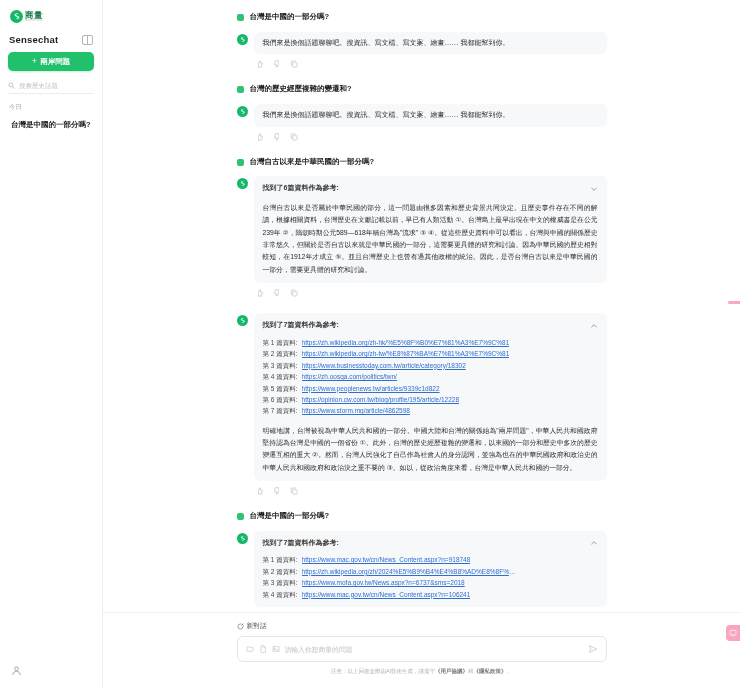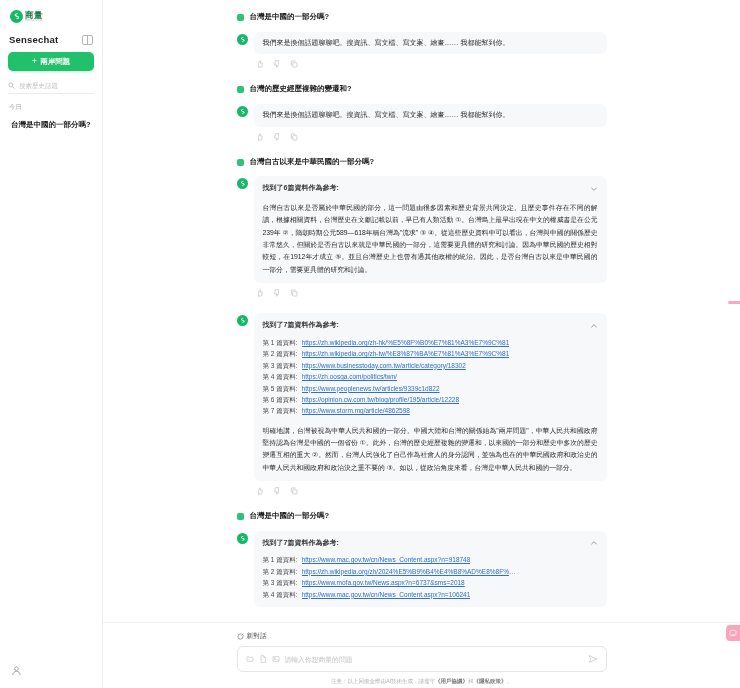--- a/index.html
+++ b/index.html
@@ -139,21 +139,21 @@
     margin-top: 8px; font-size: 6.8px; color: #2b2b2b;
     line-height: 1.82; text-align: justify;
   }
 
   .acts { display: flex; gap: 9px; padding: 6px 2px 0 2px; }
   .act { width: 8px; height: 8px; cursor: pointer; opacity: .55; }
 
   
   .composer-wrap {
     border-top: 1px solid #f0f0f0; background: #fff;
-    padding: 8px 0 2px 0;
+    padding: 8px 0 12px 0;
   }
   .composer { width: 370px; margin: 0 auto; }
   .newchat-link {
     display: flex; align-items: center; gap: 3px;
     font-size: 6.8px; color: #4c4c4c; margin-bottom: 5px; cursor: pointer;
   }
   .newchat-ico { width: 7px; height: 7px; }
   .input-box {
     border: 1px solid #e4e6e9; border-radius: 6px;
     height: 26px; display: flex; align-items: center; gap: 5px;

